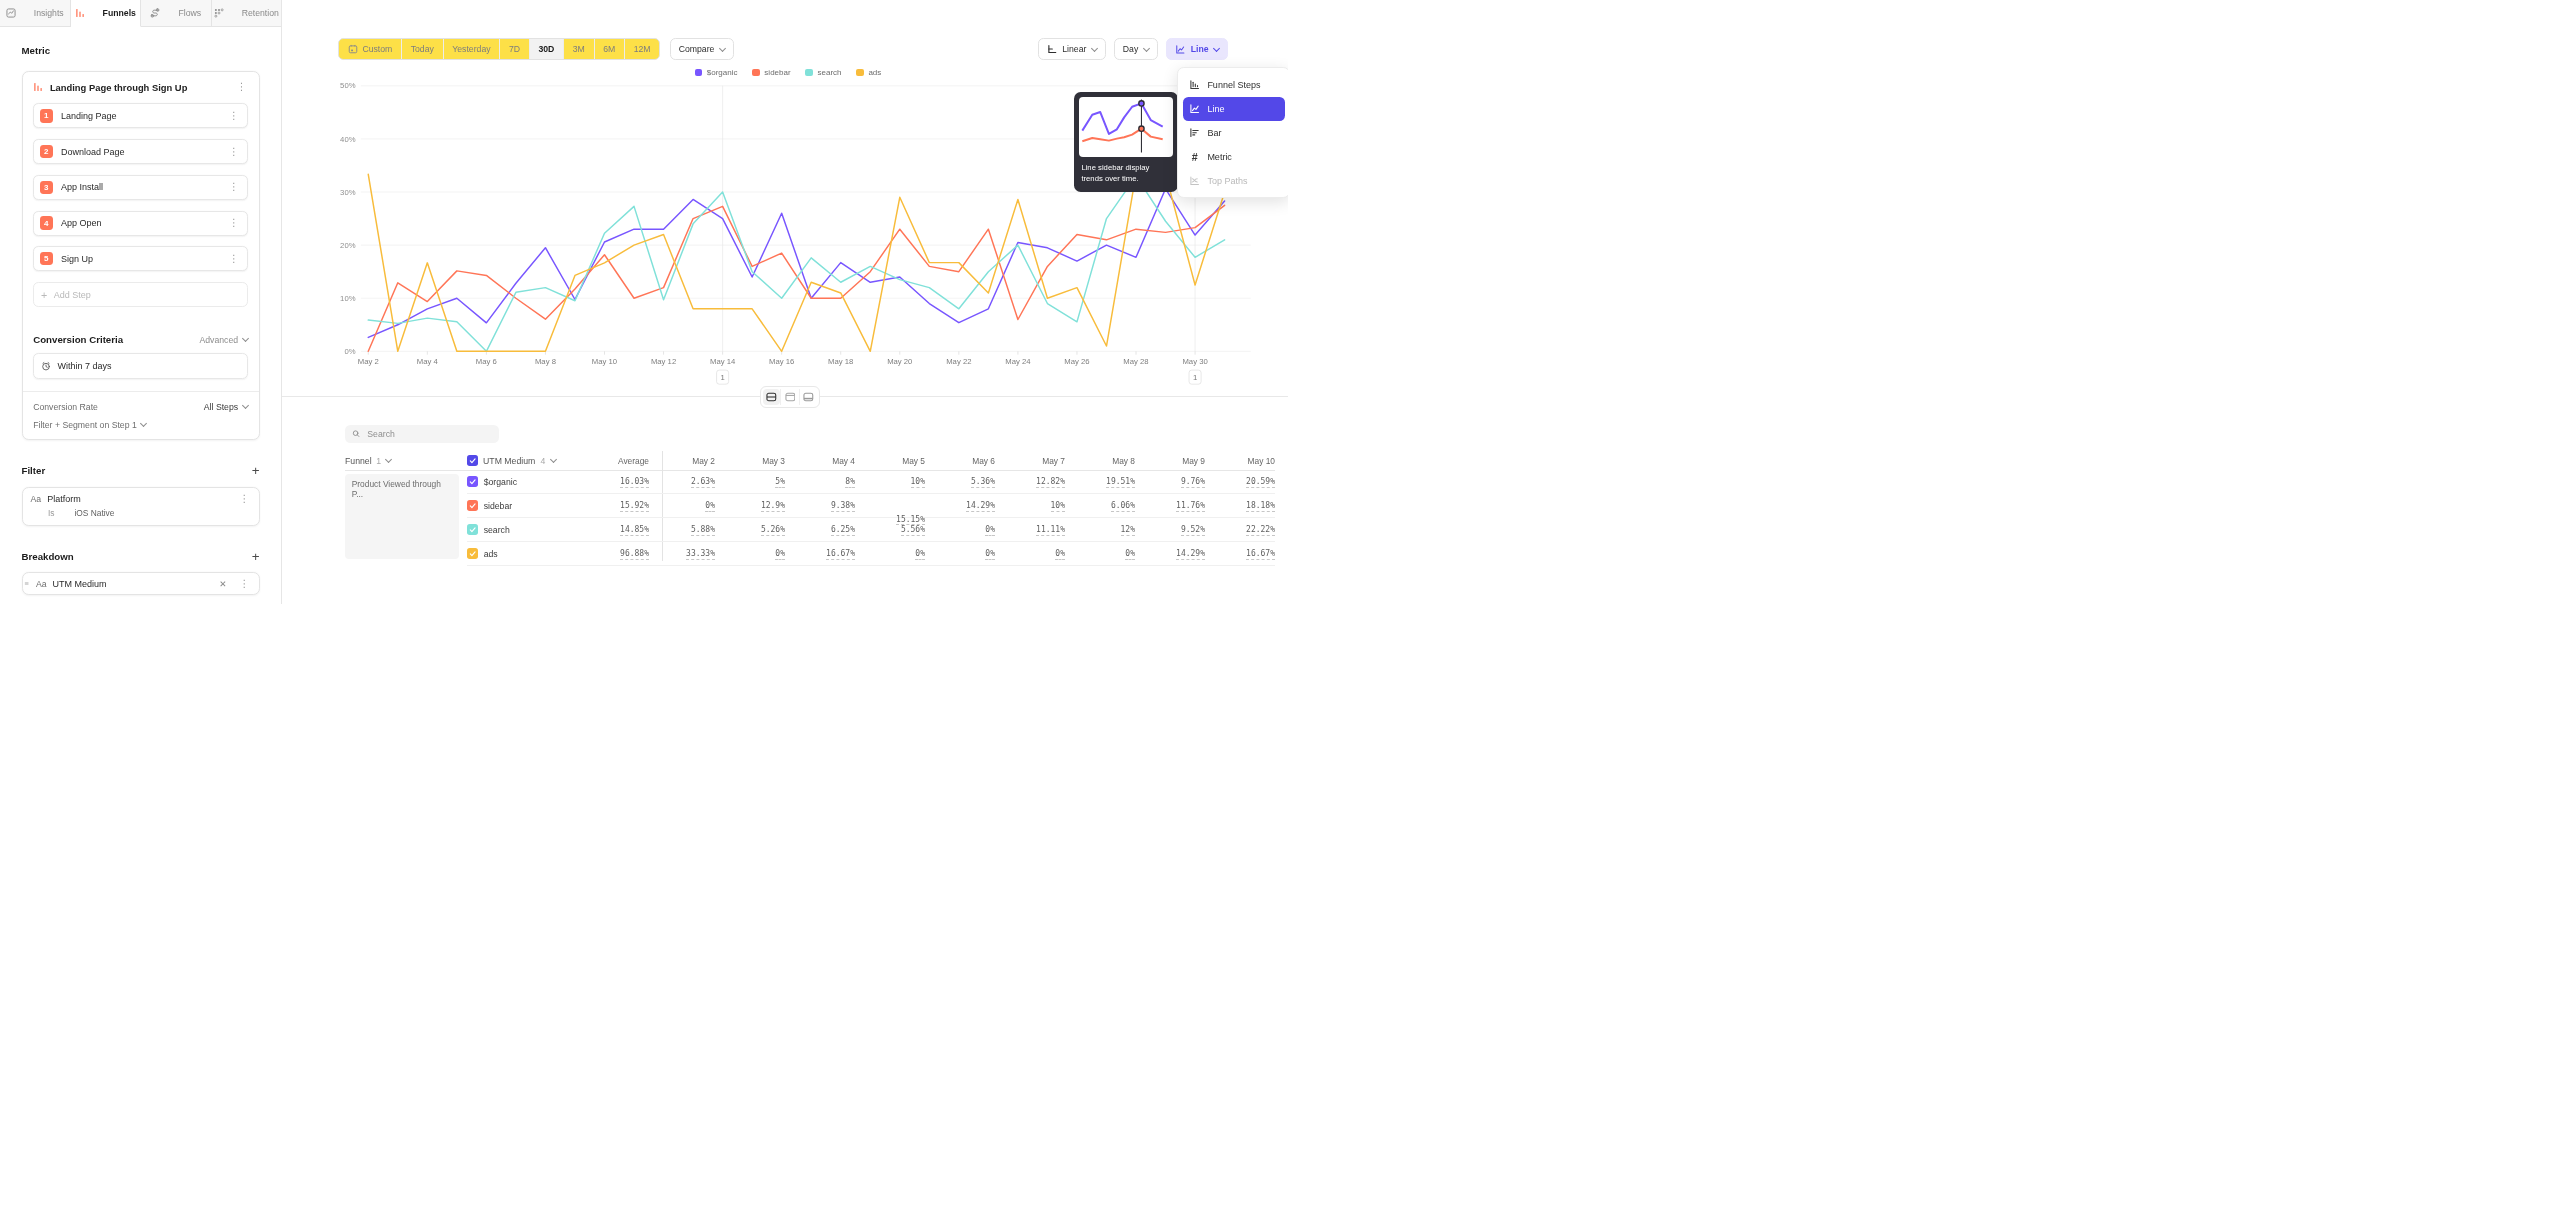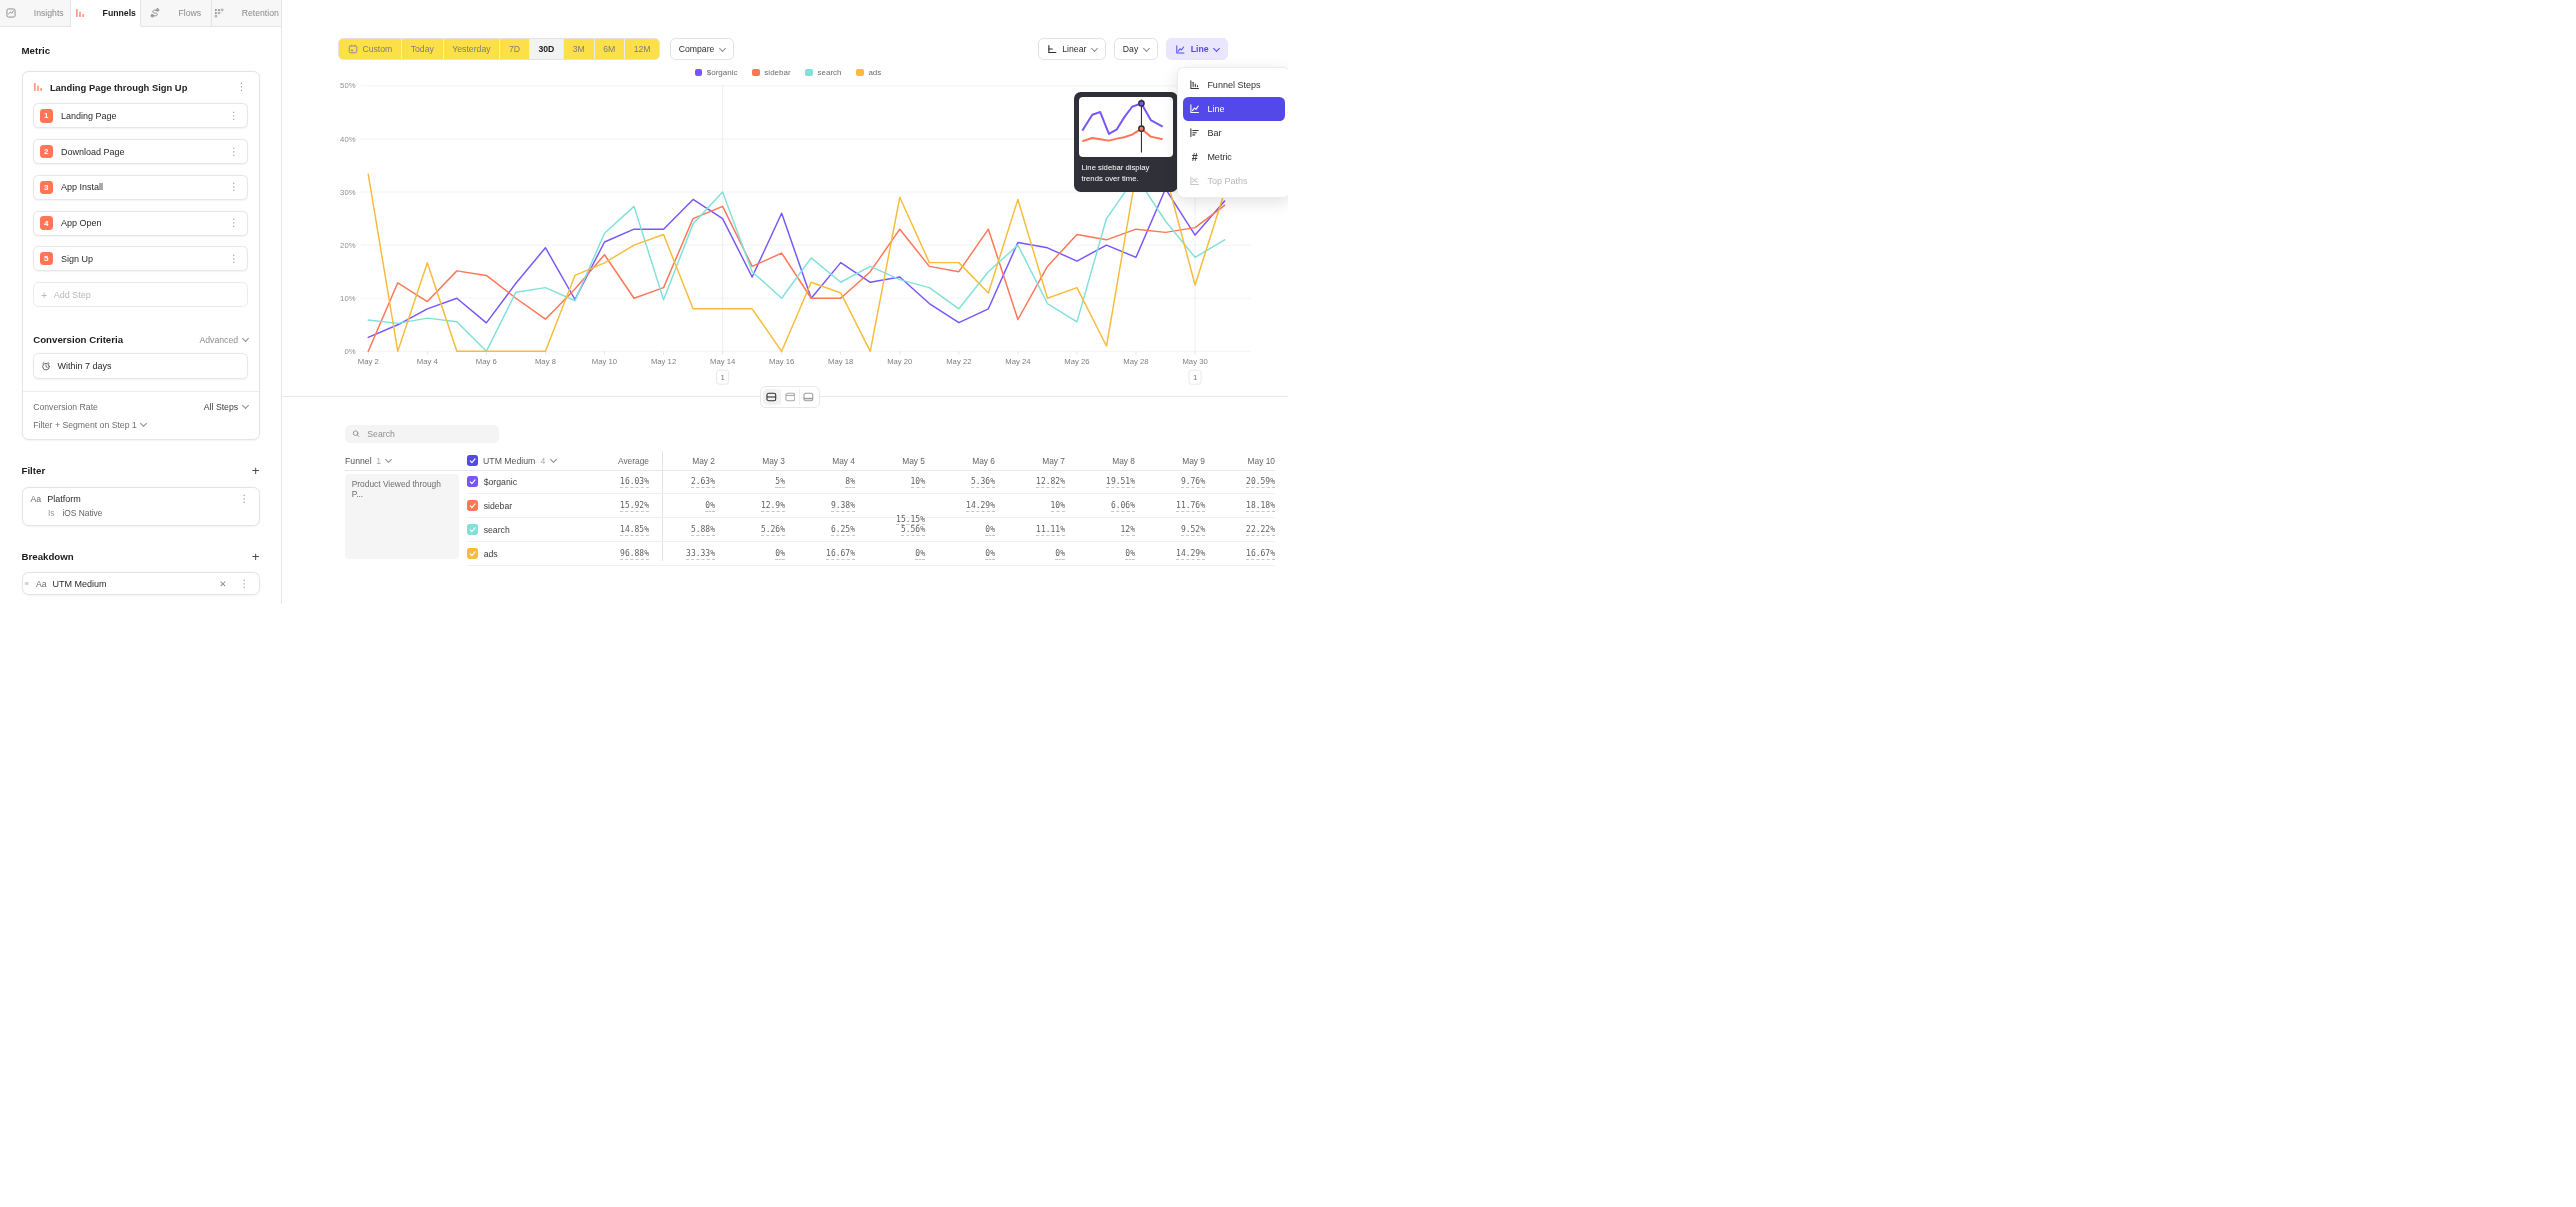--- a/index.html
+++ b/index.html
@@ -32,21 +32,21 @@
   .cr-row{display:flex;align-items:center;justify-content:space-between;margin:9.4px 10.7px 0 10.7px;font-size:8.7px;}
   .cr-label{color:#6e6e6e;}
   .cr-val{display:flex;align-items:center;gap:4.7px;color:#3a3a3a;cursor:pointer;}
   .fs-row{display:flex;align-items:center;gap:4.7px;margin:8px 10.7px 0 10.7px;font-size:8.7px;color:#6e6e6e;cursor:pointer;}
   .sec-head{display:flex;align-items:center;justify-content:space-between;margin-top:24px;}
   .plus{font-size:13.4px;font-weight:400;color:#4a4a4a;cursor:pointer;line-height:1;}
   .filter-card{margin-top:9.4px;padding:6px 8px 5.4px 8px;}
   .fc-row1{display:flex;align-items:center;gap:6px;}
   .aa{font-size:8.7px;color:#6f6f6f;}
   .fc-name{flex:1;font-size:9px;color:#2a2a2a;}
-  .fc-row2{display:flex;gap:8px;margin:4px 0 1.3px 17.4px;font-size:8.4px;}
+  .fc-row2{display:flex;gap:20px;margin:4px 0 1.3px 17.4px;font-size:8.4px;}
   .fc-op{color:#9a9a9a;}
   .fc-val{color:#5f5f5f;}
   .bd-card{margin-top:9.4px;padding:5.4px 8px;display:flex;align-items:center;gap:6px;position:relative;}
   .drag{position:absolute;left:2px;color:#b0b0b0;font-size:7.4px;}
   .bd-name{flex:1;font-size:9px;color:#2a2a2a;margin-left:6.7px;}
   .xclose{color:#8a8a8a;font-size:8.7px;cursor:pointer;margin-right:5.4px;}
   .chev{display:inline-block;width:4px;height:4px;border-right:1.1px solid #8c8c8c;border-bottom:1.1px solid #8c8c8c;transform:rotate(45deg) translate(-0.7px,-0.7px);}
 
   
   .main{position:absolute;left:282px;top:0;right:0;bottom:0;}

